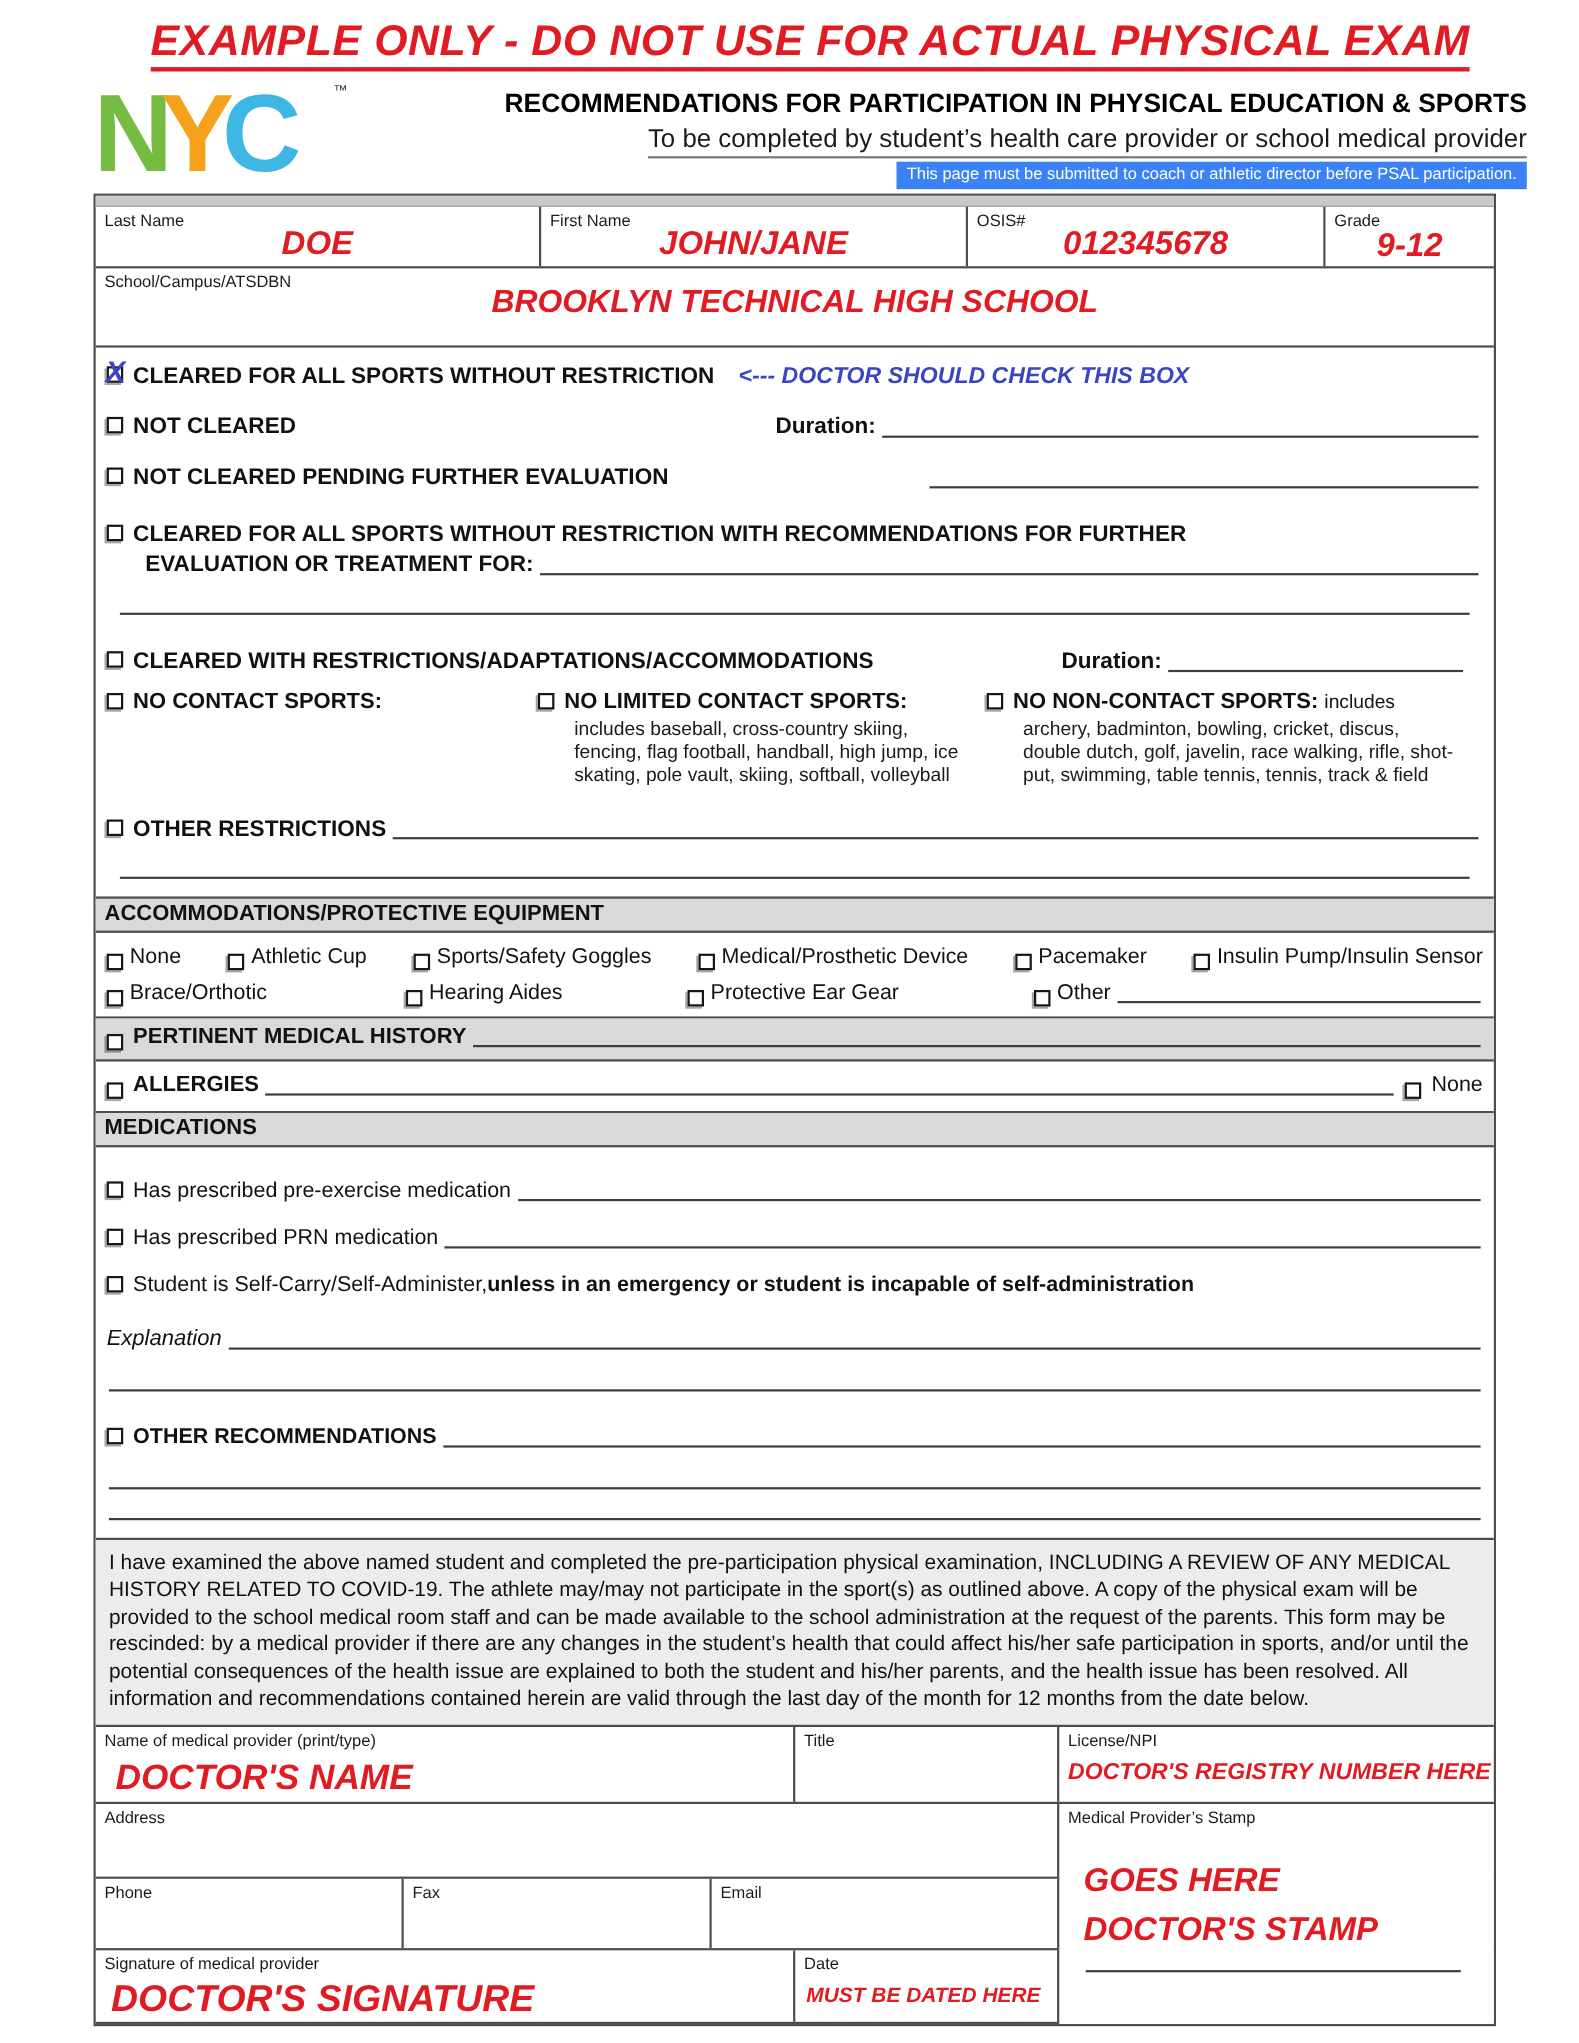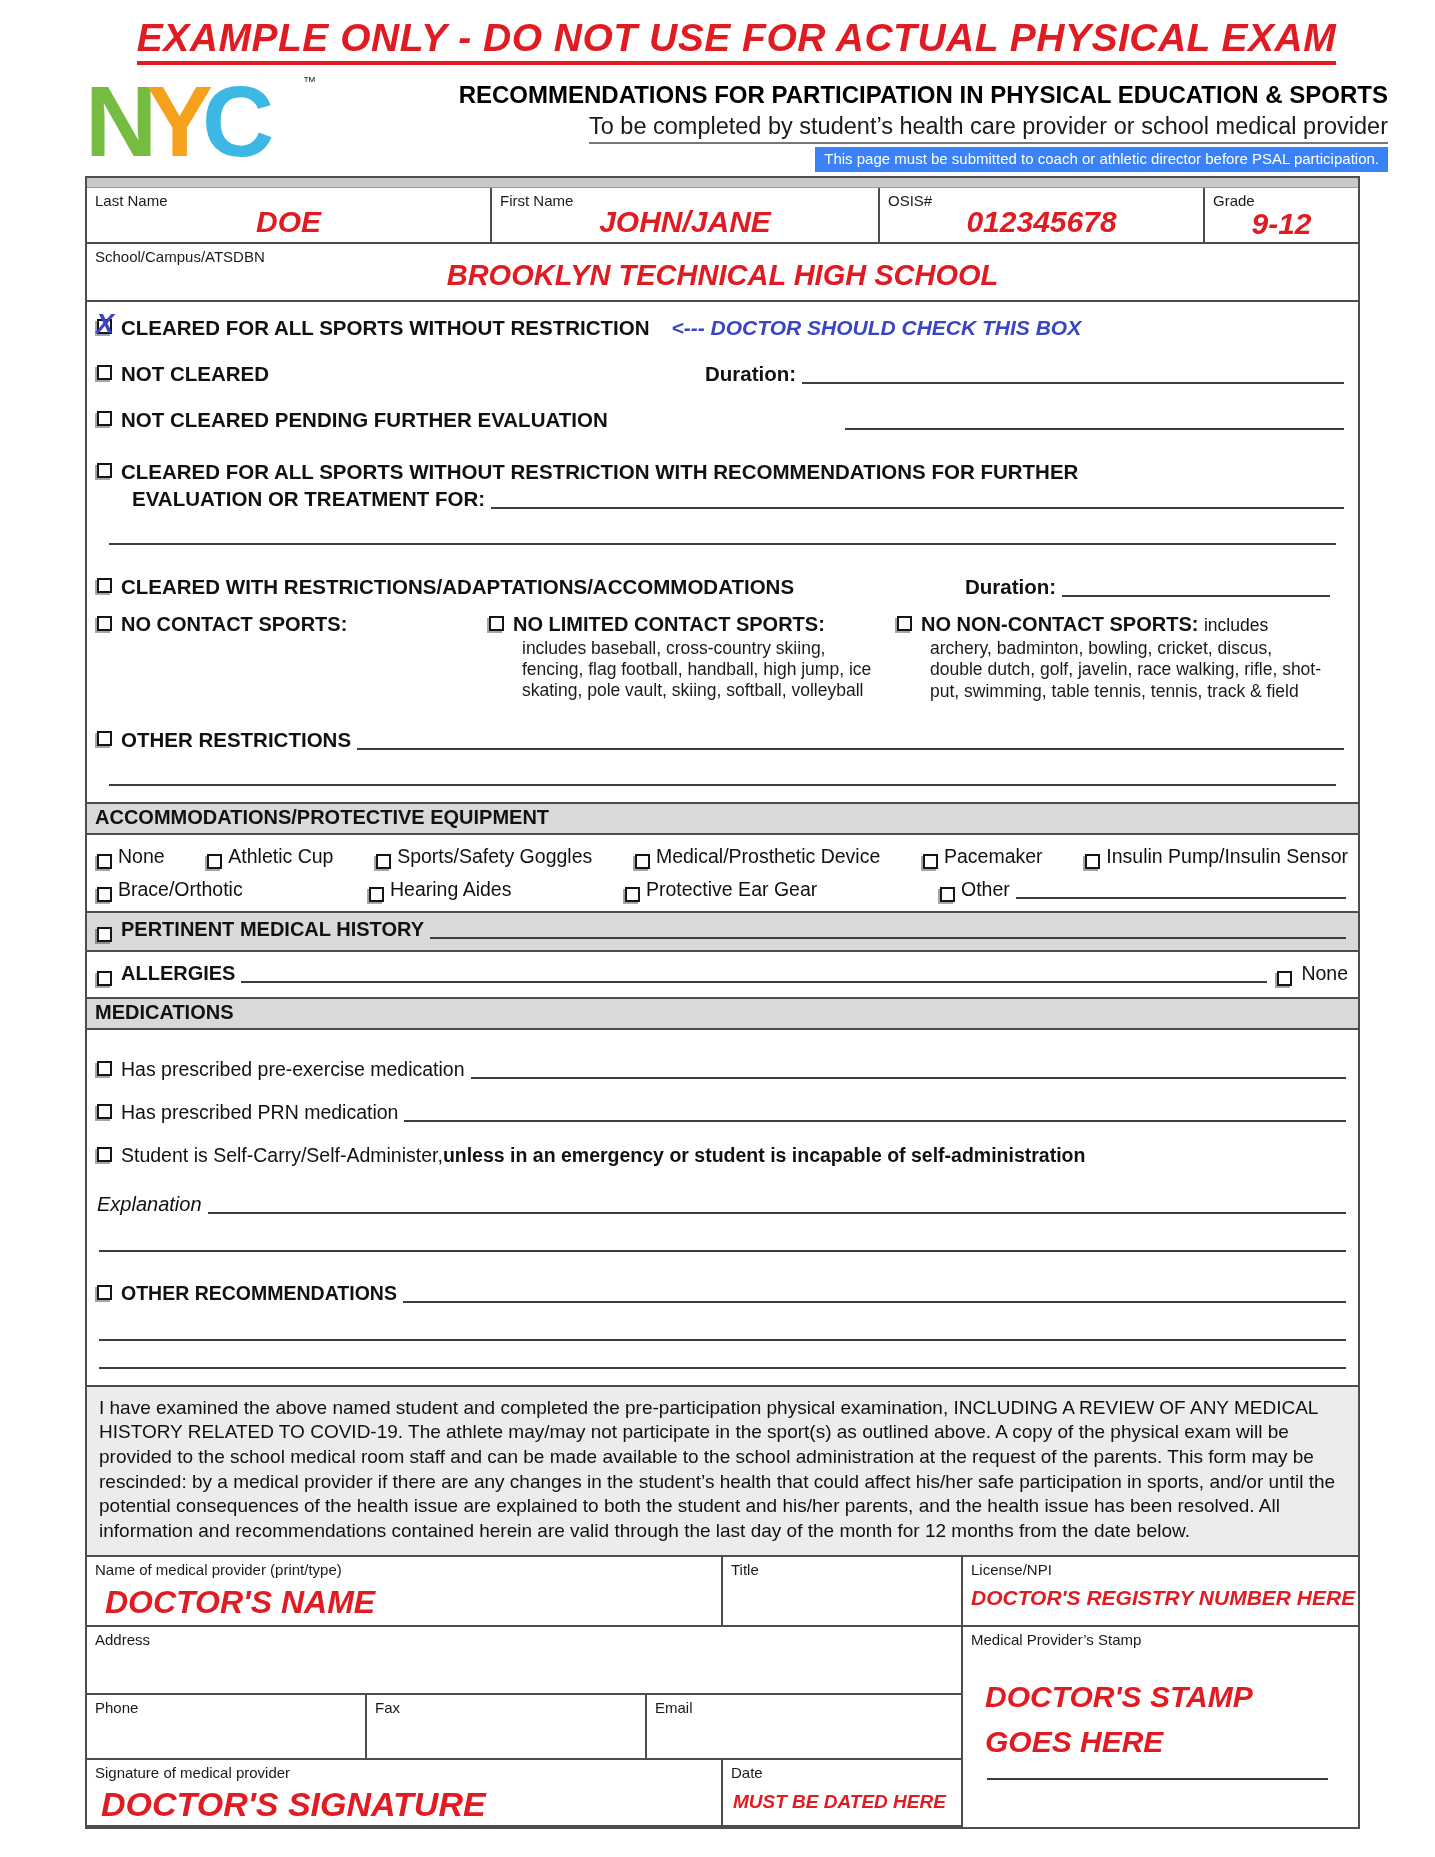--- a/index.html
+++ b/index.html
@@ -43,21 +43,21 @@
 
   .cell-label { font-size:15px; color:#1a1a1a; padding:4px 8px 0 8px; }
   .red-val { color:#e11b22; font-weight:bold; font-style:italic; }
 
   .stud-r1 { display:flex; border-bottom:2px solid #4d4d4d; height:56px; }
   .stud-r1 > div { border-right:2px solid #4d4d4d; position:relative; }
   .stud-r1 > div:last-child { border-right:none; }
   .c-last { width:405px; } .c-first { width:388px; } .c-osis { width:325px; } .c-grade { flex:1; }
   .stud-val { text-align:center; font-size:30px; margin-top:-4px; }
   .grade-val { text-align:center; font-size:30px; margin-top:-2px; }
-  .stud-r2 { border-bottom:2.5px solid #4d4d4d; height:58px; }
+  .stud-r2 { border-bottom:2.5px solid #4d4d4d; height:72px; }
   .school-val { text-align:center; font-size:29px; margin-top:-6px; }
 
   
   .clearance { padding:12px 12px 16px 10px; }
   .cb {
     display:inline-block; width:15px; height:15px; flex:none;
     border:2px solid #161616; background:#fff;
     box-shadow:-2px 2px 0 rgba(0,0,0,.35);
     margin-right:9px; position:relative; top:1px;
   }
@@ -410,21 +410,21 @@
         <div class="pcell w-date">
           <div class="cell-label">Date</div>
           <div class="red-val pv-date">MUST BE DATED HERE</div>
         </div>
         <div class="pcell last" style="flex:1"></div>
       </div>
 
       <div class="stamp-overlay">
         <div class="cell-label">Medical Provider’s Stamp</div>
         <div class="red-val stamp-txt">
+          <div>GOES HERE</div>
           <div>DOCTOR'S STAMP</div>
-          <div>GOES HERE</div>
         </div>
         <div class="stamp-line"></div>
       </div>
     </div>
   </div>
 
 </div>
 
 </body></html>

